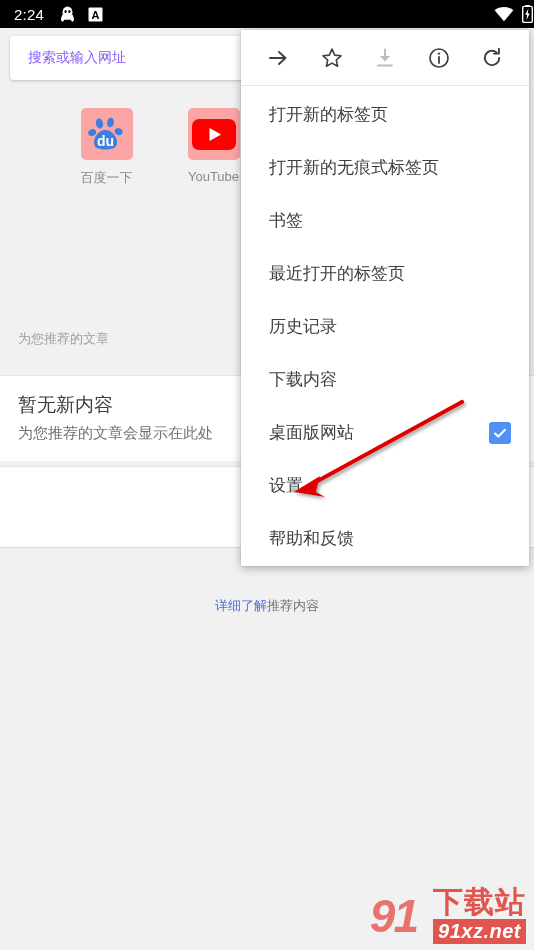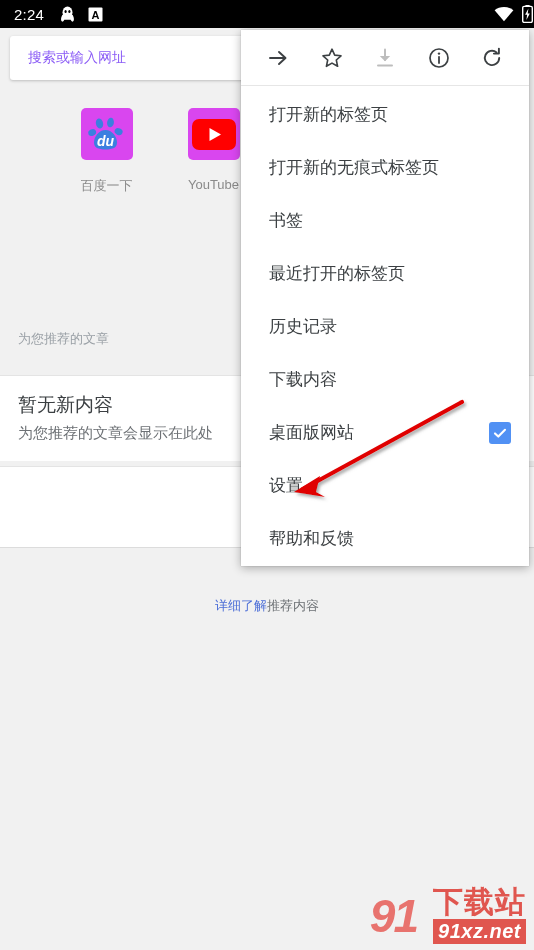--- a/index.html
+++ b/index.html
@@ -87,29 +87,29 @@
     margin-bottom: 12px;
   }
   .tile-icon {
     width: 52px; height: 52px;
     border-radius: 5px;
     display: flex;
     align-items: center;
     justify-content: center;
     overflow: hidden;
   }
-  .tile-icon.white { background: #d946ef; font-style: italic; }
+  .tile-icon.white { background: #fca5a5; }
   .tile-icon.grey  { background: #797979; }
   .tile-letter {
     color: #ffffff;
     font-size: 26px;
     font-weight: 400;
   }
   .tile-label {
-    margin-top: 17px;
+    margin-top: 9px;
     font-size: 13px;
     color: #8a8a8a;
     white-space: nowrap;
     max-width: 104px;
     overflow: hidden;
     text-overflow: clip;
   }
 
   .section-header {
     position: absolute;

